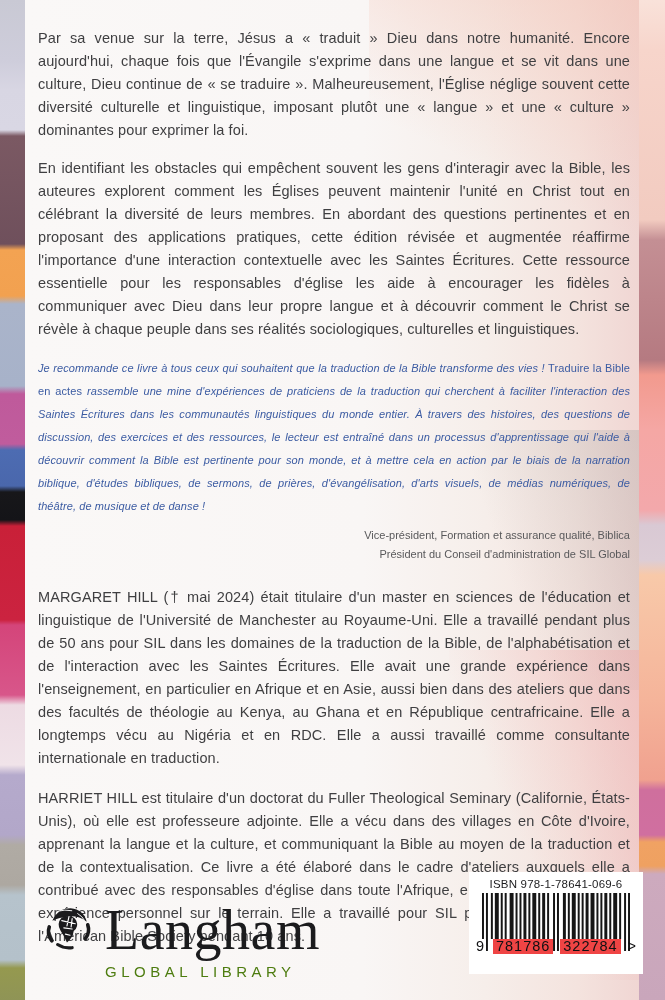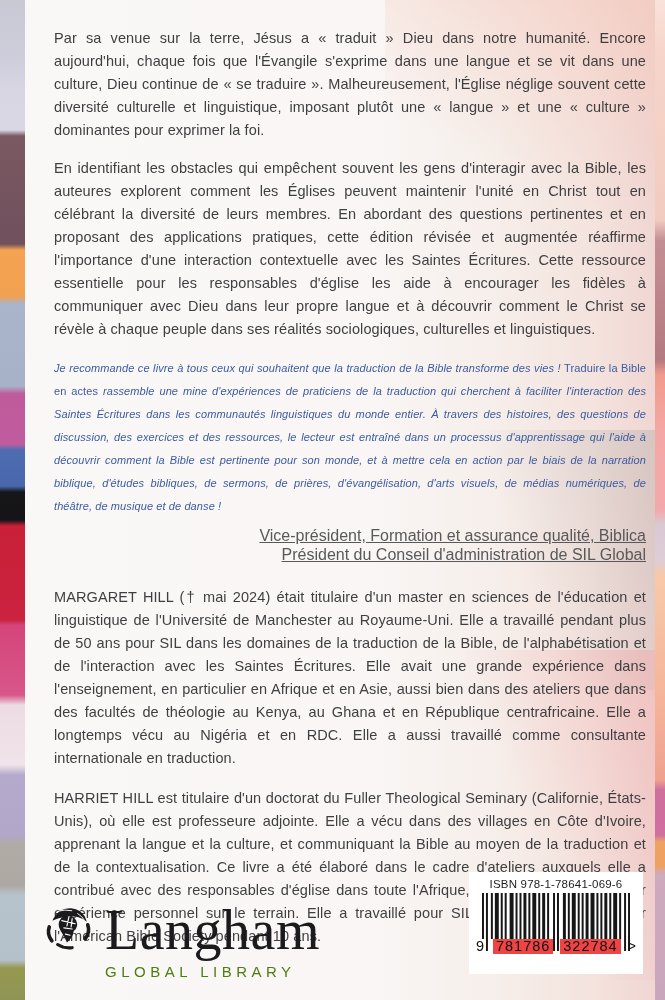--- a/index.html
+++ b/index.html
@@ -35,21 +35,20 @@
       #f29a8e 37.5%, #f5a7a4 43%, #f3a8ab 51%,
       #d9c9d4 52.5%, #dccdd6 56%,
       #f8c9a9 57.5%, #f5b49a 70%, #f0a18f 78%,
       #cf6f9d 79%, #d06fa0 83.5%,
       #f0a263 84.2%, #efa161 86.6%,
       #cdaabe 87.4%, #c9a6bb 100%);
   }
   .panel{
     position:absolute;left:25px;top:0;width:614px;height:100%;overflow:hidden;z-index:2;
     background:linear-gradient(90deg,#faf8f7 0%,#f9f6f5 55%,#f6eeea 75%,#f4e3de 90%,#f0d6d3 100%);
-    padding-left:16px;
   }
   .tint{position:absolute;pointer-events:none;}
   .tint-a{right:0;top:0;width:270px;height:310px;
     background:linear-gradient(205deg, rgba(244,196,182,0.55) 0%, rgba(244,196,182,0) 55%);}
   .tint-b{right:0;top:430px;width:210px;height:260px;
     background:linear-gradient(250deg, rgba(168,165,162,0.35) 0%, rgba(168,165,162,0) 60%);}
   .tint-c{right:0;top:650px;width:190px;height:330px;
     background:linear-gradient(245deg, rgba(240,168,168,0.45) 0%, rgba(240,168,168,0) 60%);}
   .content{position:relative;z-index:3;padding:27px 9px 0 13px;}
   .body-par{
@@ -57,21 +56,21 @@
     text-align:justify;letter-spacing:0.1px;
   }
   .quote{
     margin:16px 0 8px 0;color:#3b5ba2;font-size:11px;line-height:23px;
     text-align:justify;letter-spacing:0.1px;
   }
   .q-italic{font-style:italic;}
   .q-title{font-style:normal;}
   .attribution{text-align:right;margin:0 0 22px 0;}
   .attr-name{font-size:15px;color:#454547;letter-spacing:0.6px;margin-bottom:4px;}
-  .attr-role{font-size:16px;color:#59595b;line-height:19px;text-decoration:underline;}
+  .attr-role{font-size:11px;color:#59595b;line-height:19px;}
   .bio{margin-top:0;}
   .bio + .bio{margin-top:17px;}
 
   .publisher{position:absolute;left:42px;bottom:20px;z-index:4;}
   .pub-row{display:flex;align-items:center;}
   .globe{display:inline-block;width:52px;height:56px;margin-right:11px;}
   .globe svg{display:block;width:100%;height:100%;}
   .pub-name{
     font-family:"Liberation Serif", serif;font-size:56px;color:#1b1b1d;
     letter-spacing:0.5px;line-height:1;

